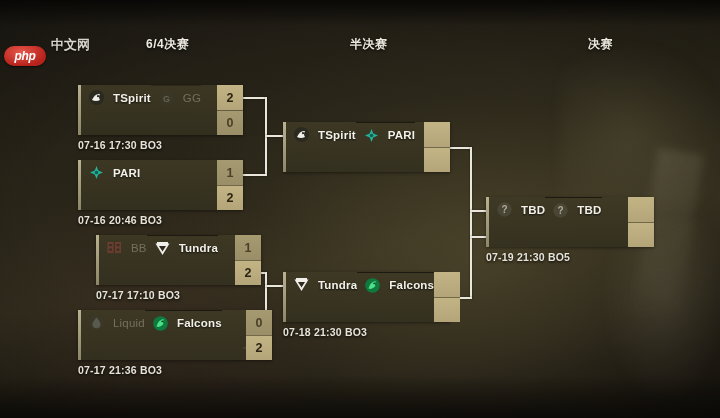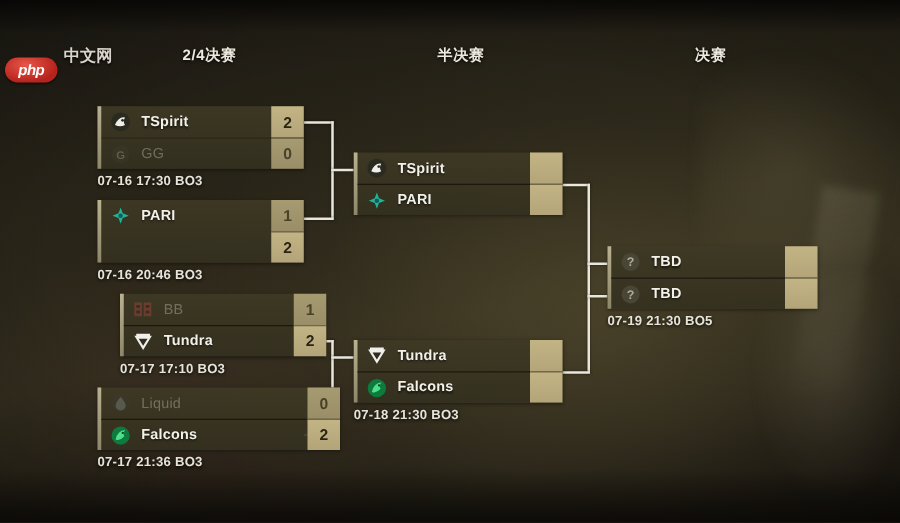--- a/index.html
+++ b/index.html
@@ -120,21 +120,21 @@
     box-shadow: 0 1px 3px rgba(0,0,0,0.45);
   }
   .match-accent {
     width: 3px;
     background: linear-gradient(180deg, #b9b190, #8d8668);
     flex: 0 0 3px;
   }
   .match-rows {
     flex: 1 1 auto;
     display: flex;
-    flex-direction: column;
+    flex-direction: row;
   }
   .row {
     display: flex;
     align-items: center;
     height: 25px;
     padding-left: 7px;
     box-sizing: border-box;
   }
   .row + .row {
     border-top: 1px solid rgba(22,20,13,0.85);
@@ -226,23 +226,23 @@
 </div>
 <div class="bg-topfade"></div>
 <div class="bg-botfade"></div>
 <div class="bg-vign"></div>
 
 <div class="watermark">
   <div class="wm-php">php</div>
   <div class="wm-cn">中文网</div>
 </div>
 
-<div class="round-header" style="left:146px; top:36px;">2/4决赛</div>
+<div class="round-header" style="left:146px; top:36px;">6/4决赛</div>
 <div class="round-header" style="left:350px; top:36px;">半决赛</div>
-<div class="round-header" style="left:556px; top:36px;">决赛</div>
+<div class="round-header" style="left:588px; top:36px;">决赛</div>
 
 <div class="conn h" style="left:243px; top:97px;  width:24px;"></div>
 <div class="conn v" style="left:265px; top:97px;  height:78px;"></div>
 <div class="conn h" style="left:243px; top:174px; width:24px;"></div>
 <div class="conn h" style="left:265px; top:135px; width:18px;"></div>
 
 <div class="conn h" style="left:243px; top:272px; width:24px;"></div>
 <div class="conn v" style="left:265px; top:272px; height:76px;"></div>
 <div class="conn h" style="left:243px; top:347px; width:24px;"></div>
 <div class="conn h" style="left:265px; top:285px; width:18px;"></div>

